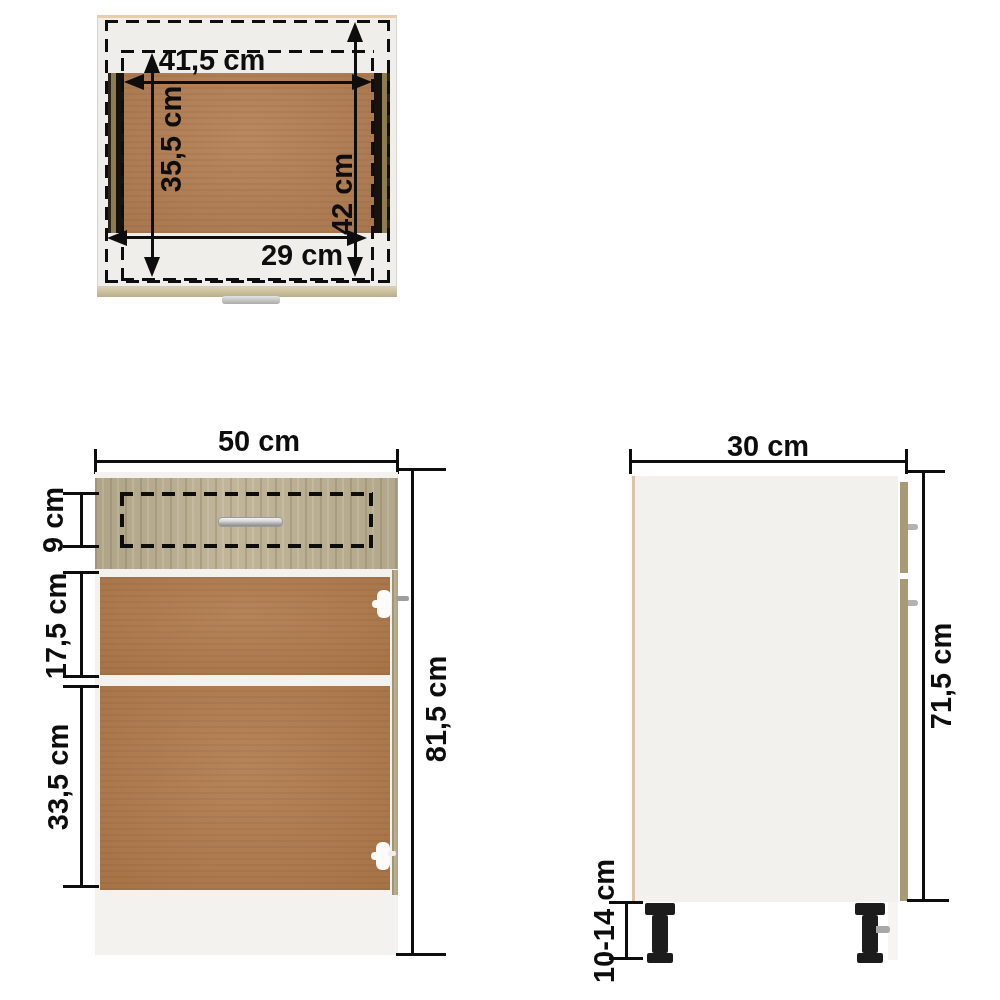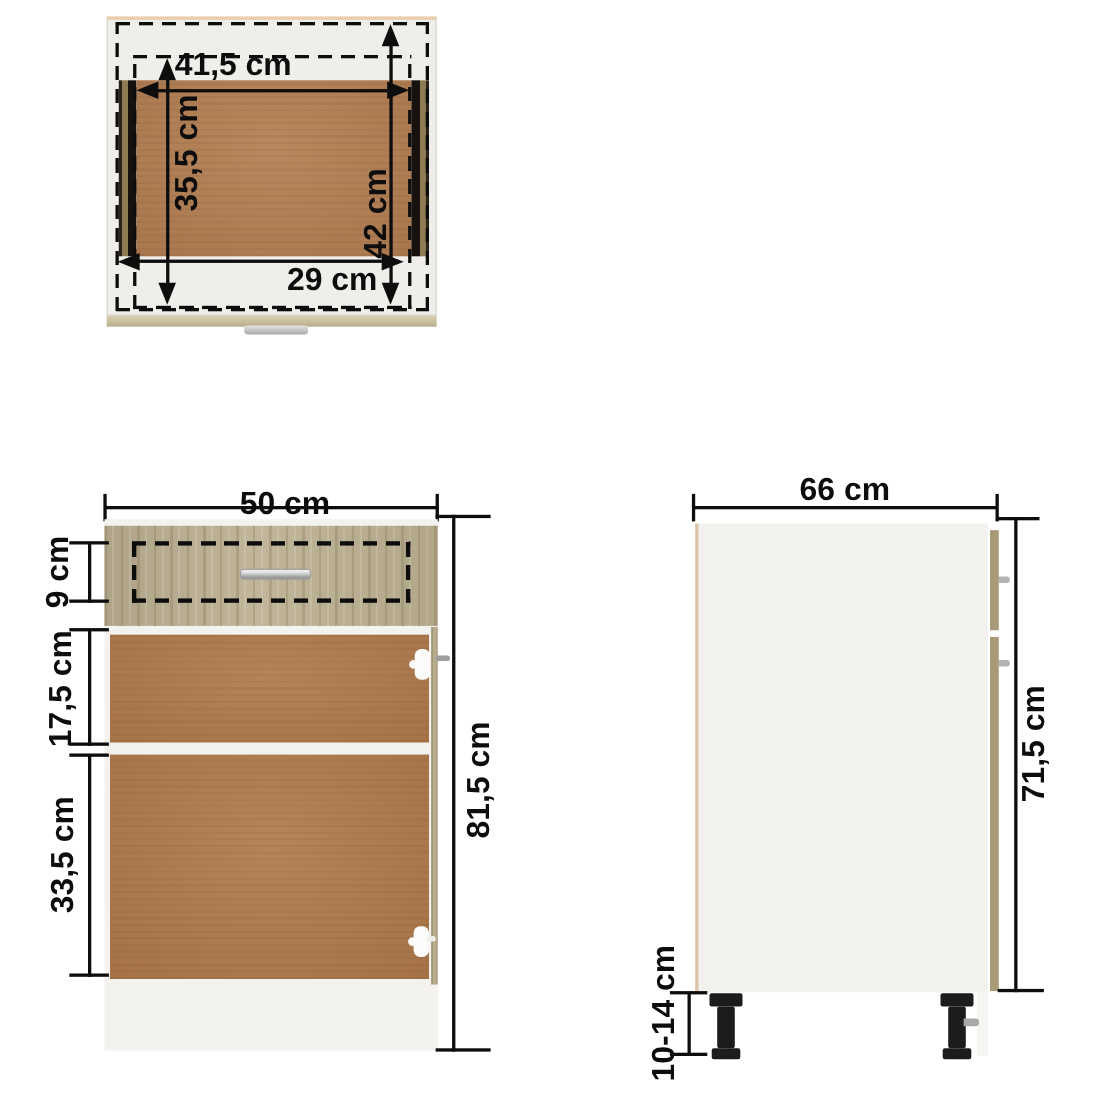--- a/index.html
+++ b/index.html
@@ -98,21 +98,21 @@
     <div class="ah l" style="left:107px;top:230px;"></div>
     <div class="ah r" style="left:347px;top:230px;"></div>
     <div class="lbl" style="left:302px;top:255px;">29 cm</div>
   </section>
 
   <section class="view">
 
     <div class="hline" style="left:95px;top:460px;width:303px;"></div>
     <div class="vline" style="left:94px;top:449px;height:25px;"></div>
     <div class="vline" style="left:396px;top:449px;height:25px;"></div>
-    <div class="lbl" style="left:259px;top:459px;">50 cm</div>
+    <div class="lbl" style="left:259px;top:441px;">50 cm</div>
 
     <div class="abs" style="left:95px;top:472px;width:303px;height:483px;background:#f4f2ef;"></div>
 
     <div class="abs sonoma" style="left:95px;top:478px;width:303px;height:91px;"></div>
     <div class="dash-rect thick" style="left:120px;top:492px;width:253px;height:56px;"></div>
     <div class="abs chrome" style="left:218px;top:517px;width:65px;height:10px;"></div>
 
     <div class="abs mdf" style="left:100px;top:577px;width:290px;height:98px;"></div>
     <div class="abs mdf" style="left:100px;top:686px;width:290px;height:204px;"></div>
 
@@ -145,21 +145,21 @@
     <div class="vline" style="left:411px;top:468px;height:488px;"></div>
     <div class="hline" style="left:396px;top:953px;width:50px;"></div>
     <div class="lbl rot" style="left:436px;top:709px;">81,5 cm</div>
   </section>
 
   <section class="view">
 
     <div class="hline" style="left:630px;top:460px;width:277px;"></div>
     <div class="vline" style="left:629px;top:449px;height:25px;"></div>
     <div class="vline" style="left:905px;top:449px;height:25px;"></div>
-    <div class="lbl" style="left:768px;top:446px;">66 cm</div>
+    <div class="lbl" style="left:768px;top:446px;">30 cm</div>
 
     <div class="abs" style="left:632px;top:476px;width:266px;height:426px;background:#f3f1ee;
                 border-left:3px solid #ddc3a5;box-sizing:border-box;"></div>
 
     <div class="abs edge-tan" style="left:900px;top:482px;width:8px;height:91px;"></div>
     <div class="abs edge-tan" style="left:900px;top:579px;width:8px;height:322px;"></div>
     <div class="abs" style="left:908px;top:524px;width:10px;height:6px;background:#b3b3b3;border-radius:0 3px 3px 0;"></div>
     <div class="abs" style="left:908px;top:600px;width:10px;height:6px;background:#b3b3b3;border-radius:0 3px 3px 0;"></div>
 
     <div class="abs" style="left:888px;top:902px;width:10px;height:58px;background:#f6f5f2;"></div>

